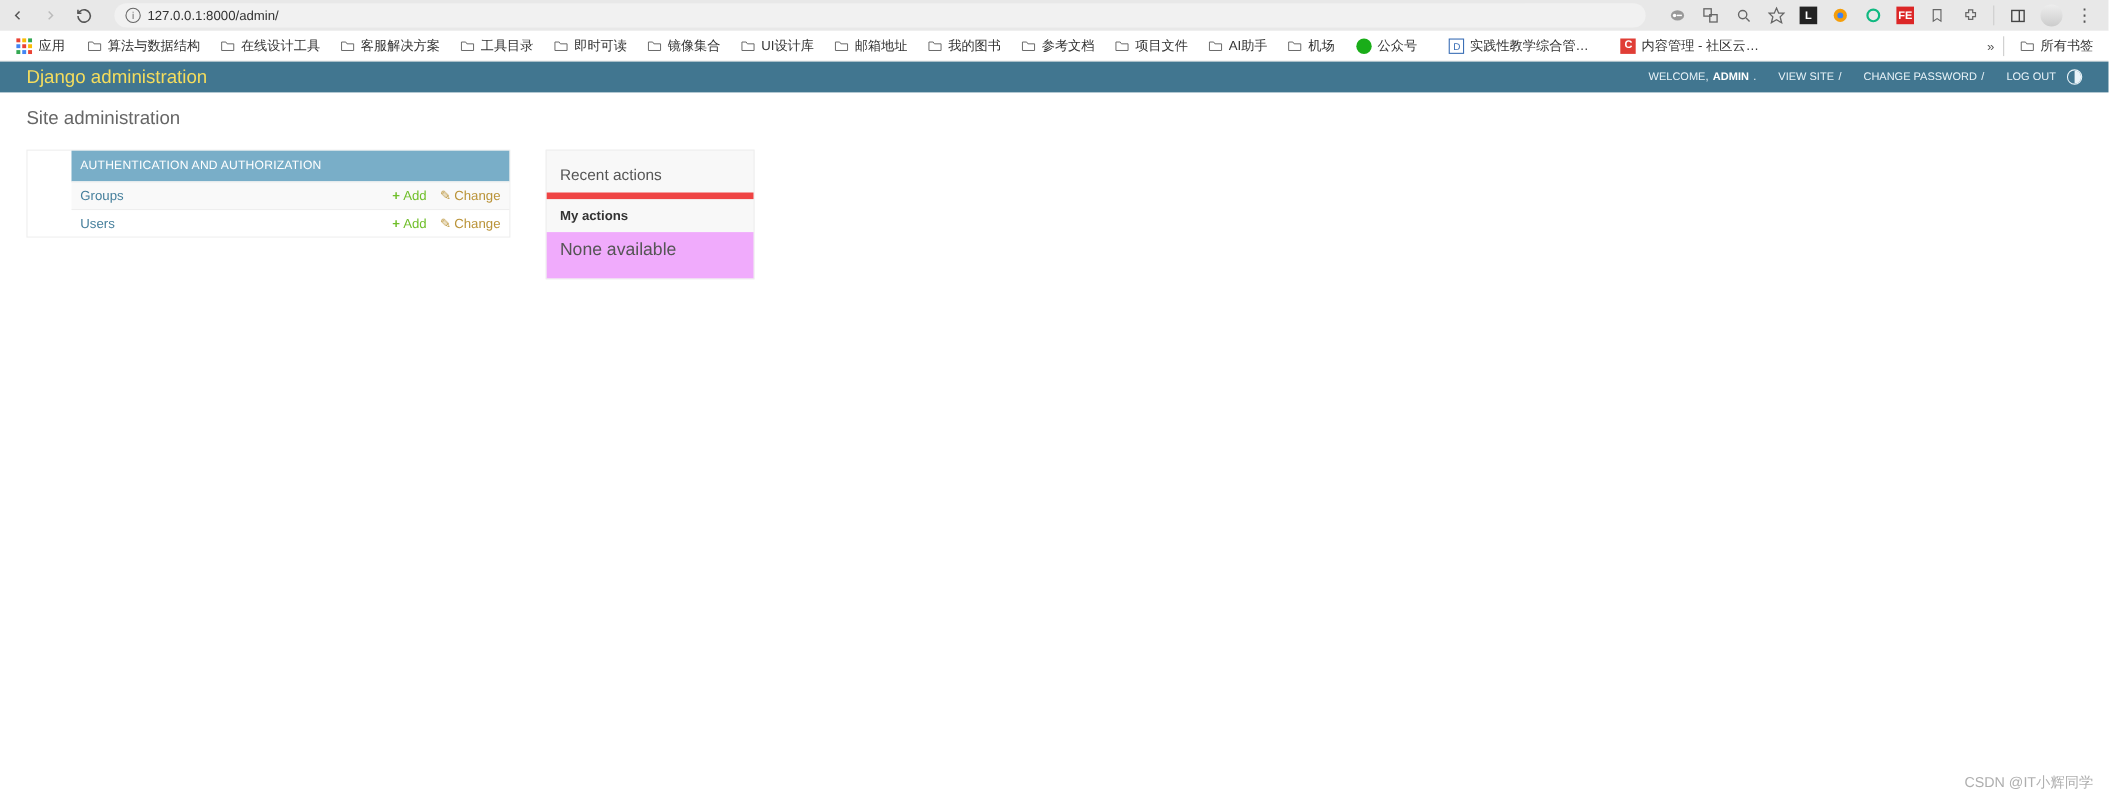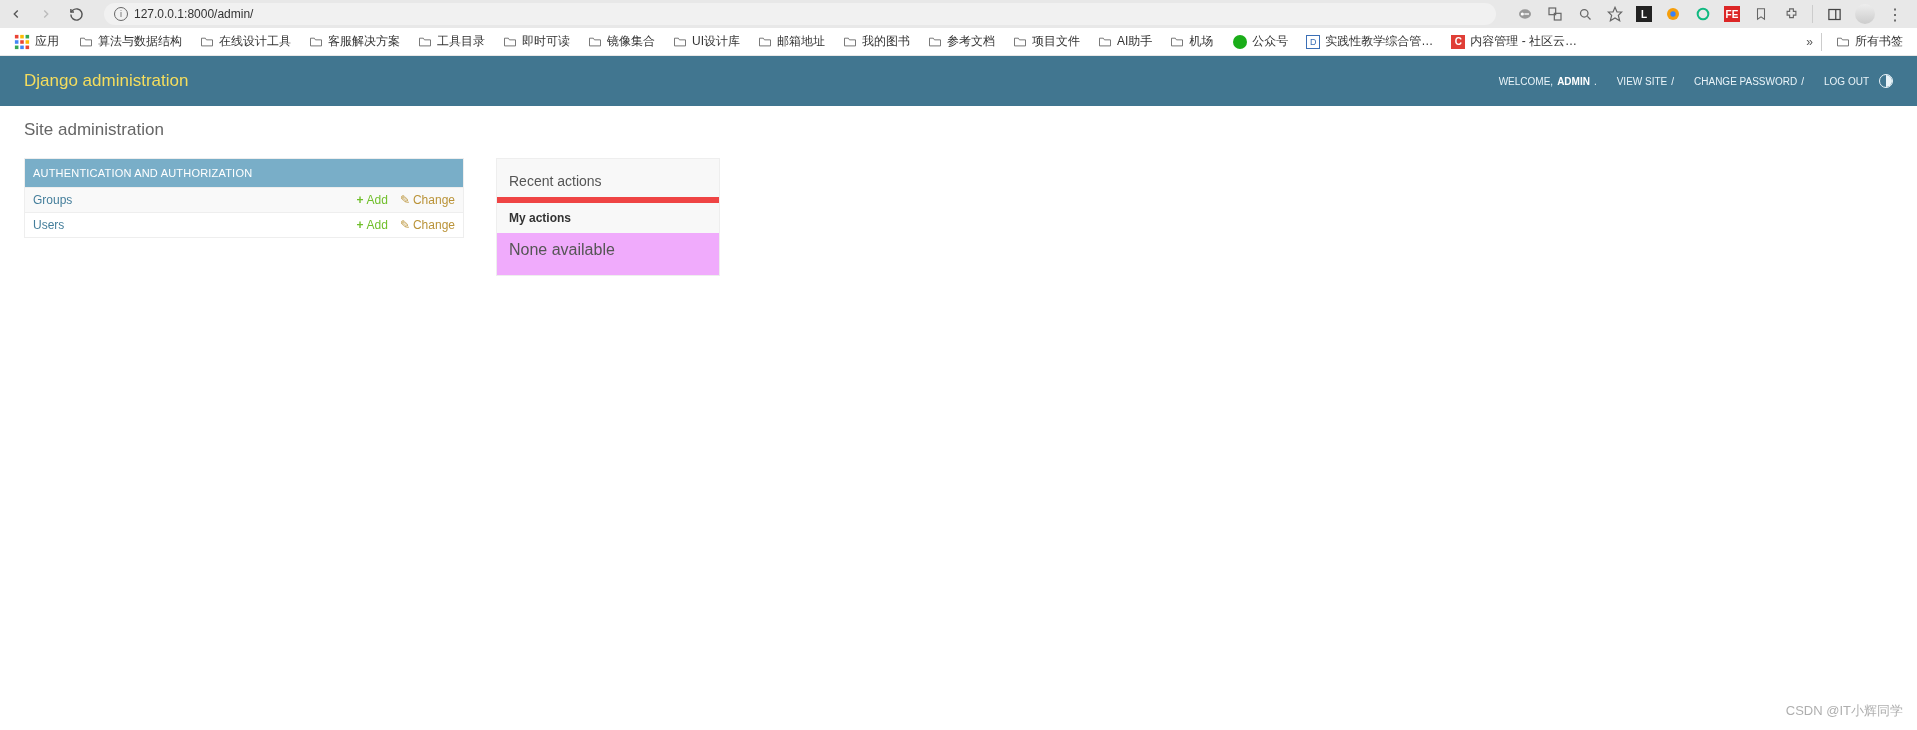--- a/index.html
+++ b/index.html
@@ -22,43 +22,43 @@
 
     
     .bookmark-bar { height: 28px; background: #fff; border-bottom: 1px solid #e8e8e8; display: flex; align-items: center; padding: 4px 8px; gap: 8px; font-size: 12px; color: #333; }
     .apps-icon { width: 16px; height: 16px; display: inline-block; }
     .bookmark-item { display: flex; align-items: center; gap: 5px; padding: 2px 6px; cursor: pointer; white-space: nowrap; }
     .folder-icon { width: 14px; height: 11px; }
     .bm-right { margin-left: auto; display: flex; align-items: center; gap: 8px; }
     .chevrons { font-size: 12px; color: #555; cursor: pointer; }
 
     
-    .django-header { background: #417690; height: 50px; display: flex; align-items: center; justify-content: space-between; padding: 0 24px; color: #fff; }
+    .django-header { background: #417690; height: 28px; display: flex; align-items: center; justify-content: space-between; padding: 0 24px; color: #fff; }
     .branding { color: #f5dd5d; font-size: 17px; font-weight: 300; }
     .userlinks { font-size: 10px; color: #eaf4f9; display: flex; gap: 4px; align-items: center; }
     .userlinks .bold { font-weight: bold; color: #fff; }
     .userlinks a { color: #eaf4f9; text-decoration: none; cursor: pointer; margin-left: 16px; }
     .theme-toggle { width: 14px; height: 14px; border: 1.3px solid #eaf4f9; border-radius: 50%; position: relative; overflow: hidden; margin-left: 6px; cursor: pointer; }
     .theme-toggle::after { content: ""; position: absolute; right: 0; top: 0; width: 50%; height: 100%; background: #eaf4f9; }
 
     
     .content { padding: 18px 24px; display: flex; gap: 32px; align-items: flex-start; }
     .page-heading { font-size: 17px; color: #666; font-weight: 300; margin: 14px 0 0 24px; }
-    .module { width: 440px; border: 1px solid #eee; }
+    .module { width: 440px; border: 1px solid #eee; padding-left: 40px; }
     .module-header { background: #79aec8; color: #fff; font-size: 11px; padding: 8px 8px; letter-spacing: 0.2px; }
     .model-row { display: flex; align-items: center; padding: 5px 8px; font-size: 12px; border-top: 1px solid #eee; }
     .model-row:nth-child(odd) { background: #f9f9f9; }
     .model-name { color: #447e9b; flex: 1; cursor: pointer; }
     .action-link { display: flex; align-items: center; gap: 3px; cursor: pointer; font-size: 12px; margin-left: 12px; }
     .add-link { color: #70bf2b; }
     .add-plus { color: #70bf2b; font-weight: bold; }
     .change-link { color: #ba9338; }
     .pencil { color: #ba9338; }
 
-    .sidebar { width: 224px; }
+    .sidebar { width: 190px; }
     .recent-card { background: #f8f8f8; border: 1px solid #eee; }
     .recent-h2 { font-size: 14px; color: #555; font-weight: 400; padding: 14px 12px 8px; }
     .my-actions { font-size: 12px; font-weight: bold; color: #333; padding: 8px 12px; border-top: 6px solid #ef4444; }
     .none-avail { font-size: 16px; color: #555; padding: 8px 12px 16px; background: #f0abfc; }
 
     .watermark { position: fixed; bottom: 10px; right: 14px; font-size: 13px; color: rgba(120,120,120,0.6); font-family: sans-serif; }
   </style>
 </head>
 <body>
 
@@ -231,21 +231,21 @@
         </svg>
         <span>AI助手</span>
       </div>
       <div class="bookmark-item">
         <svg class="folder-icon" viewBox="0 0 24 20">
           <path d="M2 4h7l2 3h11v11H2z" fill="none" stroke="#666" stroke-width="1.6"></path>
         </svg>
         <span>机场</span>
       </div>
     </div>
-  <div id="bm-special" style="display:flex;gap:6px;">
+  <div id="bm-special" style="display:flex;gap:17px;">
       <div class="bookmark-item">
         <span style="width:14px;height:14px;border-radius:50%;background:#1aad19;display:inline-block"></span>
         <span>公众号</span>
       </div>
       <div class="bookmark-item">
         <span style="width:14px;height:14px;background:#fff;border:1px solid #3b6fb6;font-size:9px;color:#3b6fb6;display:flex;align-items:center;justify-content:center">D</span>
         <span>实践性教学综合管…</span>
       </div>
       <div class="bookmark-item">
         <span style="width:14px;height:14px;background:#e03e36;color:#fff;font-size:10px;font-weight:bold;display:flex;align-items:center;justify-content:center">C</span>

